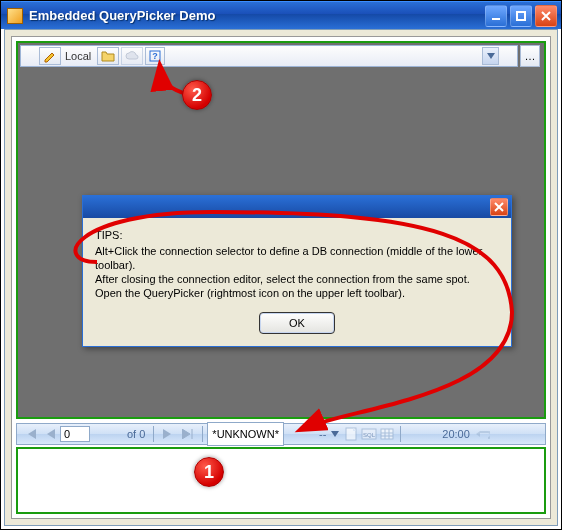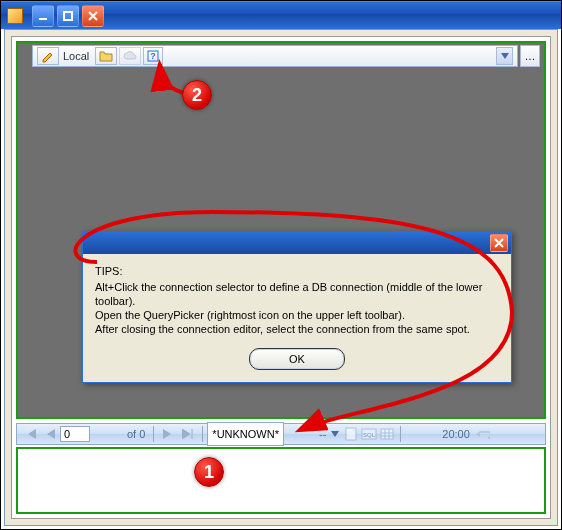--- a/index.html
+++ b/index.html
@@ -45,24 +45,24 @@
   .client { position:absolute; top:28px; bottom:3px; left:3px; right:3px; background:#ece9d8; border:1px solid #7f9db9; }
   .client-inner { position:absolute; inset:6px; background:#fff; border:1px solid #999; }
 
   
   .green-top {
     position:absolute; left:4px; right:4px; top:4px; height:378px;
     border:2px solid #1a9c0f; background:#6f6f6f;
   }
   
   .topbar {
-    position:absolute; left:14px; right:2px; top:2px; height:22px;
+    position:absolute; left:2px; right:2px; top:2px; height:22px;
     background: linear-gradient(to bottom,#fdfdfd,#e8ecf6);
     border:1px solid #9db4d6;
-    display:flex; align-items:center; padding:0 4px;
+    display:flex; align-items:center; padding:0 18px;
   }
   .tb-btn {
     height:18px; min-width:20px; padding:0 3px;
     margin-right:2px;
     background:linear-gradient(to bottom,#fefefe,#e4e9f3);
     border:1px solid #a9bbd6;
     display:flex; align-items:center; justify-content:center;
     cursor:pointer;
   }
   .tb-btn.disabled { opacity:.55; cursor:default; }
@@ -76,39 +76,38 @@
 
   
   .gray-area { position:absolute; left:2px; right:2px; top:26px; bottom:2px; background:#6f6f6f; }
 
   
   .tips {
     position:absolute; left:70px; top:158px; width:430px;
     background:#ece9d8;
     border:1px solid #2a6fd6;
     box-shadow:2px 2px 6px rgba(0,0,0,.4);
-    margin-top:36px;
   }
   .tips-title {
     height:22px; background:linear-gradient(to bottom,#2a6fd6,#184aa3);
     display:flex; align-items:center; justify-content:flex-end; padding:0 3px;
   }
   .tips-close {
     width:18px; height:18px; border-radius:2px;
     background:linear-gradient(to bottom,#ff8a6a,#d84315);
     border:1px solid #fff5; color:#fff; font-weight:bold; font-size:11px;
     display:flex; align-items:center; justify-content:center; cursor:pointer;
   }
   .tips-body { padding:10px 12px 6px 12px; color:#000; font-size:11px; line-height:14px; }
   .tips-body .h { margin-bottom:2px; }
   .tips-foot { display:flex; justify-content:center; padding:6px 0 12px 0; }
   .ok-btn {
-    width:96px; height:22px;
+    width:76px; height:22px;
     background:linear-gradient(to bottom,#fefefe,#e4e4e0);
-    border:1px solid #333; border-radius:10px;
+    border:1px solid #333; border-radius:4px;
     cursor:pointer; font-size:11px;
     box-shadow:inset 0 0 0 1px #c6d5ef;
   }
 
   
   .navbar {
     position:absolute; left:4px; right:4px; top:386px; height:22px;
     background:linear-gradient(to bottom,#e8f0fb,#cfe0f6 50%,#bcd3f0 51%,#d9e8fb);
     border:1px solid #8fa9c9;
     display:flex; align-items:center; padding:0 3px;
@@ -150,20 +149,21 @@
   .annot { position:absolute; inset:0; pointer-events:none; }
 
 </style>
 </head>
 <body>
 
 <div class="outer">
 
   <div class="titlebar">
     <div class="appicon"></div>
+    <div class="title">Embedded QueryPicker Demo</div>
     <div class="win-btn min">
       <svg viewBox="0 0 12 12">
           <rect x="2" y="8" width="8" height="2" fill="#fff"></rect>
         </svg>
     </div>
     <div class="win-btn max">
       <svg viewBox="0 0 12 12">
           <rect x="2" y="2" width="8" height="8" fill="none" stroke="#fff" stroke-width="2"></rect>
         </svg>
     </div>
@@ -217,22 +217,22 @@
         <div class="tips-title">
           <div class="tips-close">
             <svg width="10" height="10" viewBox="0 0 10 10">
                 <path d="M1 1L9 9M9 1L1 9" stroke="#fff" stroke-width="2"></path>
               </svg>
           </div>
         </div>
         <div class="tips-body">
           <div class="h">TIPS:</div>
           <div>Alt+Click the connection selector to define a DB connection (middle of the lower toolbar).</div>
+          <div>After closing the connection editor, select the connection from the same spot.</div>
           <div>Open the QueryPicker (rightmost icon on the upper left toolbar).</div>
-          <div>After closing the connection editor, select the connection from the same spot.</div>
         </div>
         <div class="tips-foot">
           <button class="ok-btn">OK</button>
         </div>
       </div>
 
       <div class="navbar">
         <div class="nav-btn disabled">
           <svg width="12" height="10" viewBox="0 0 12 10">
               <path d="M2 0v10M12 0L4 5l8 5z" fill="#9ab0cc"></path>

